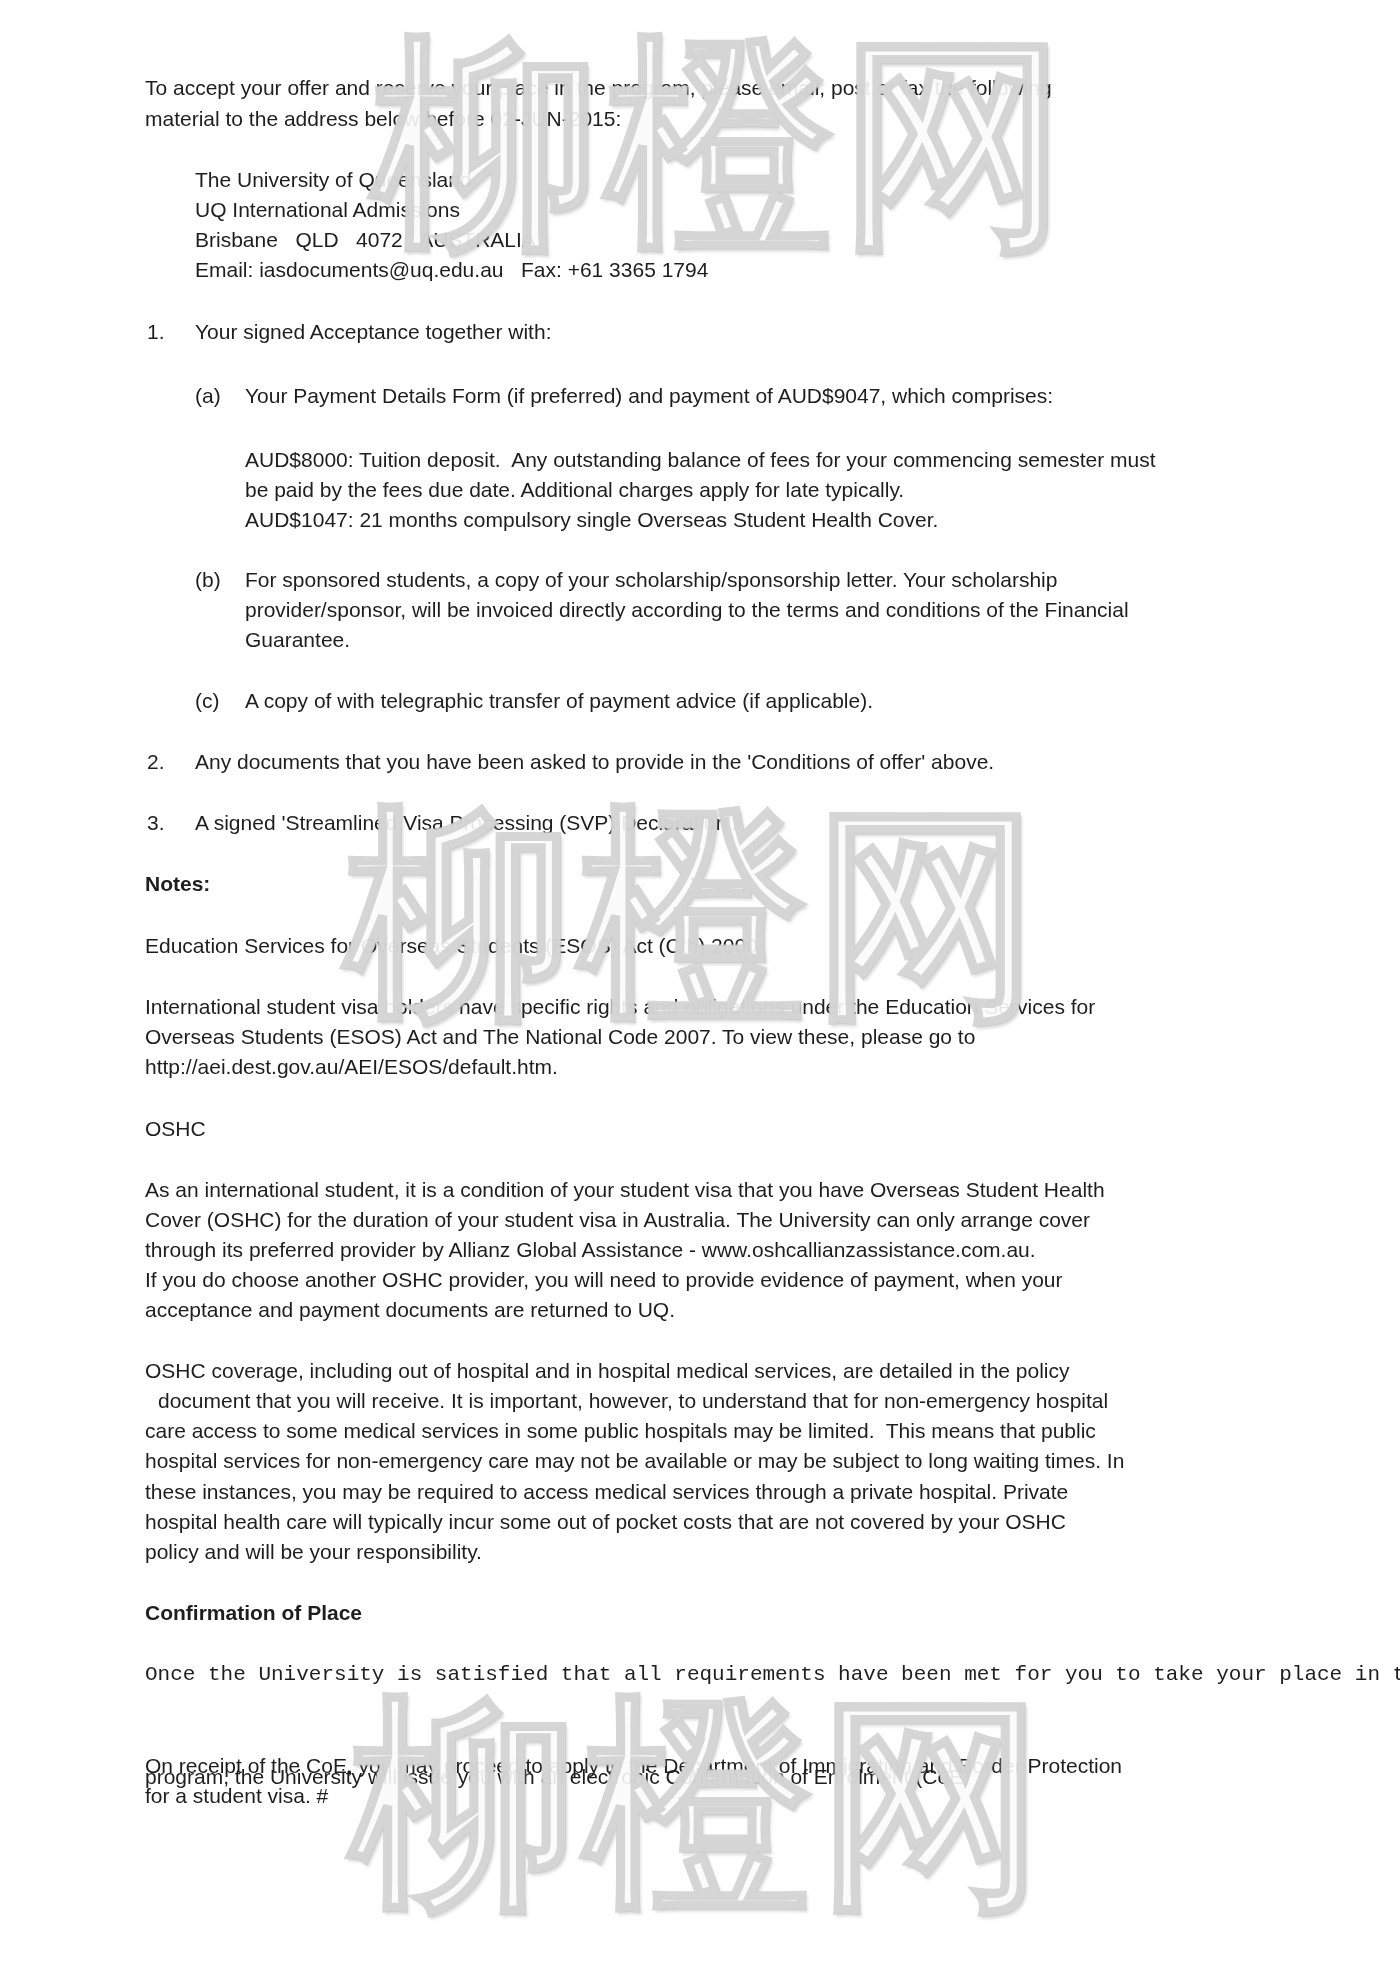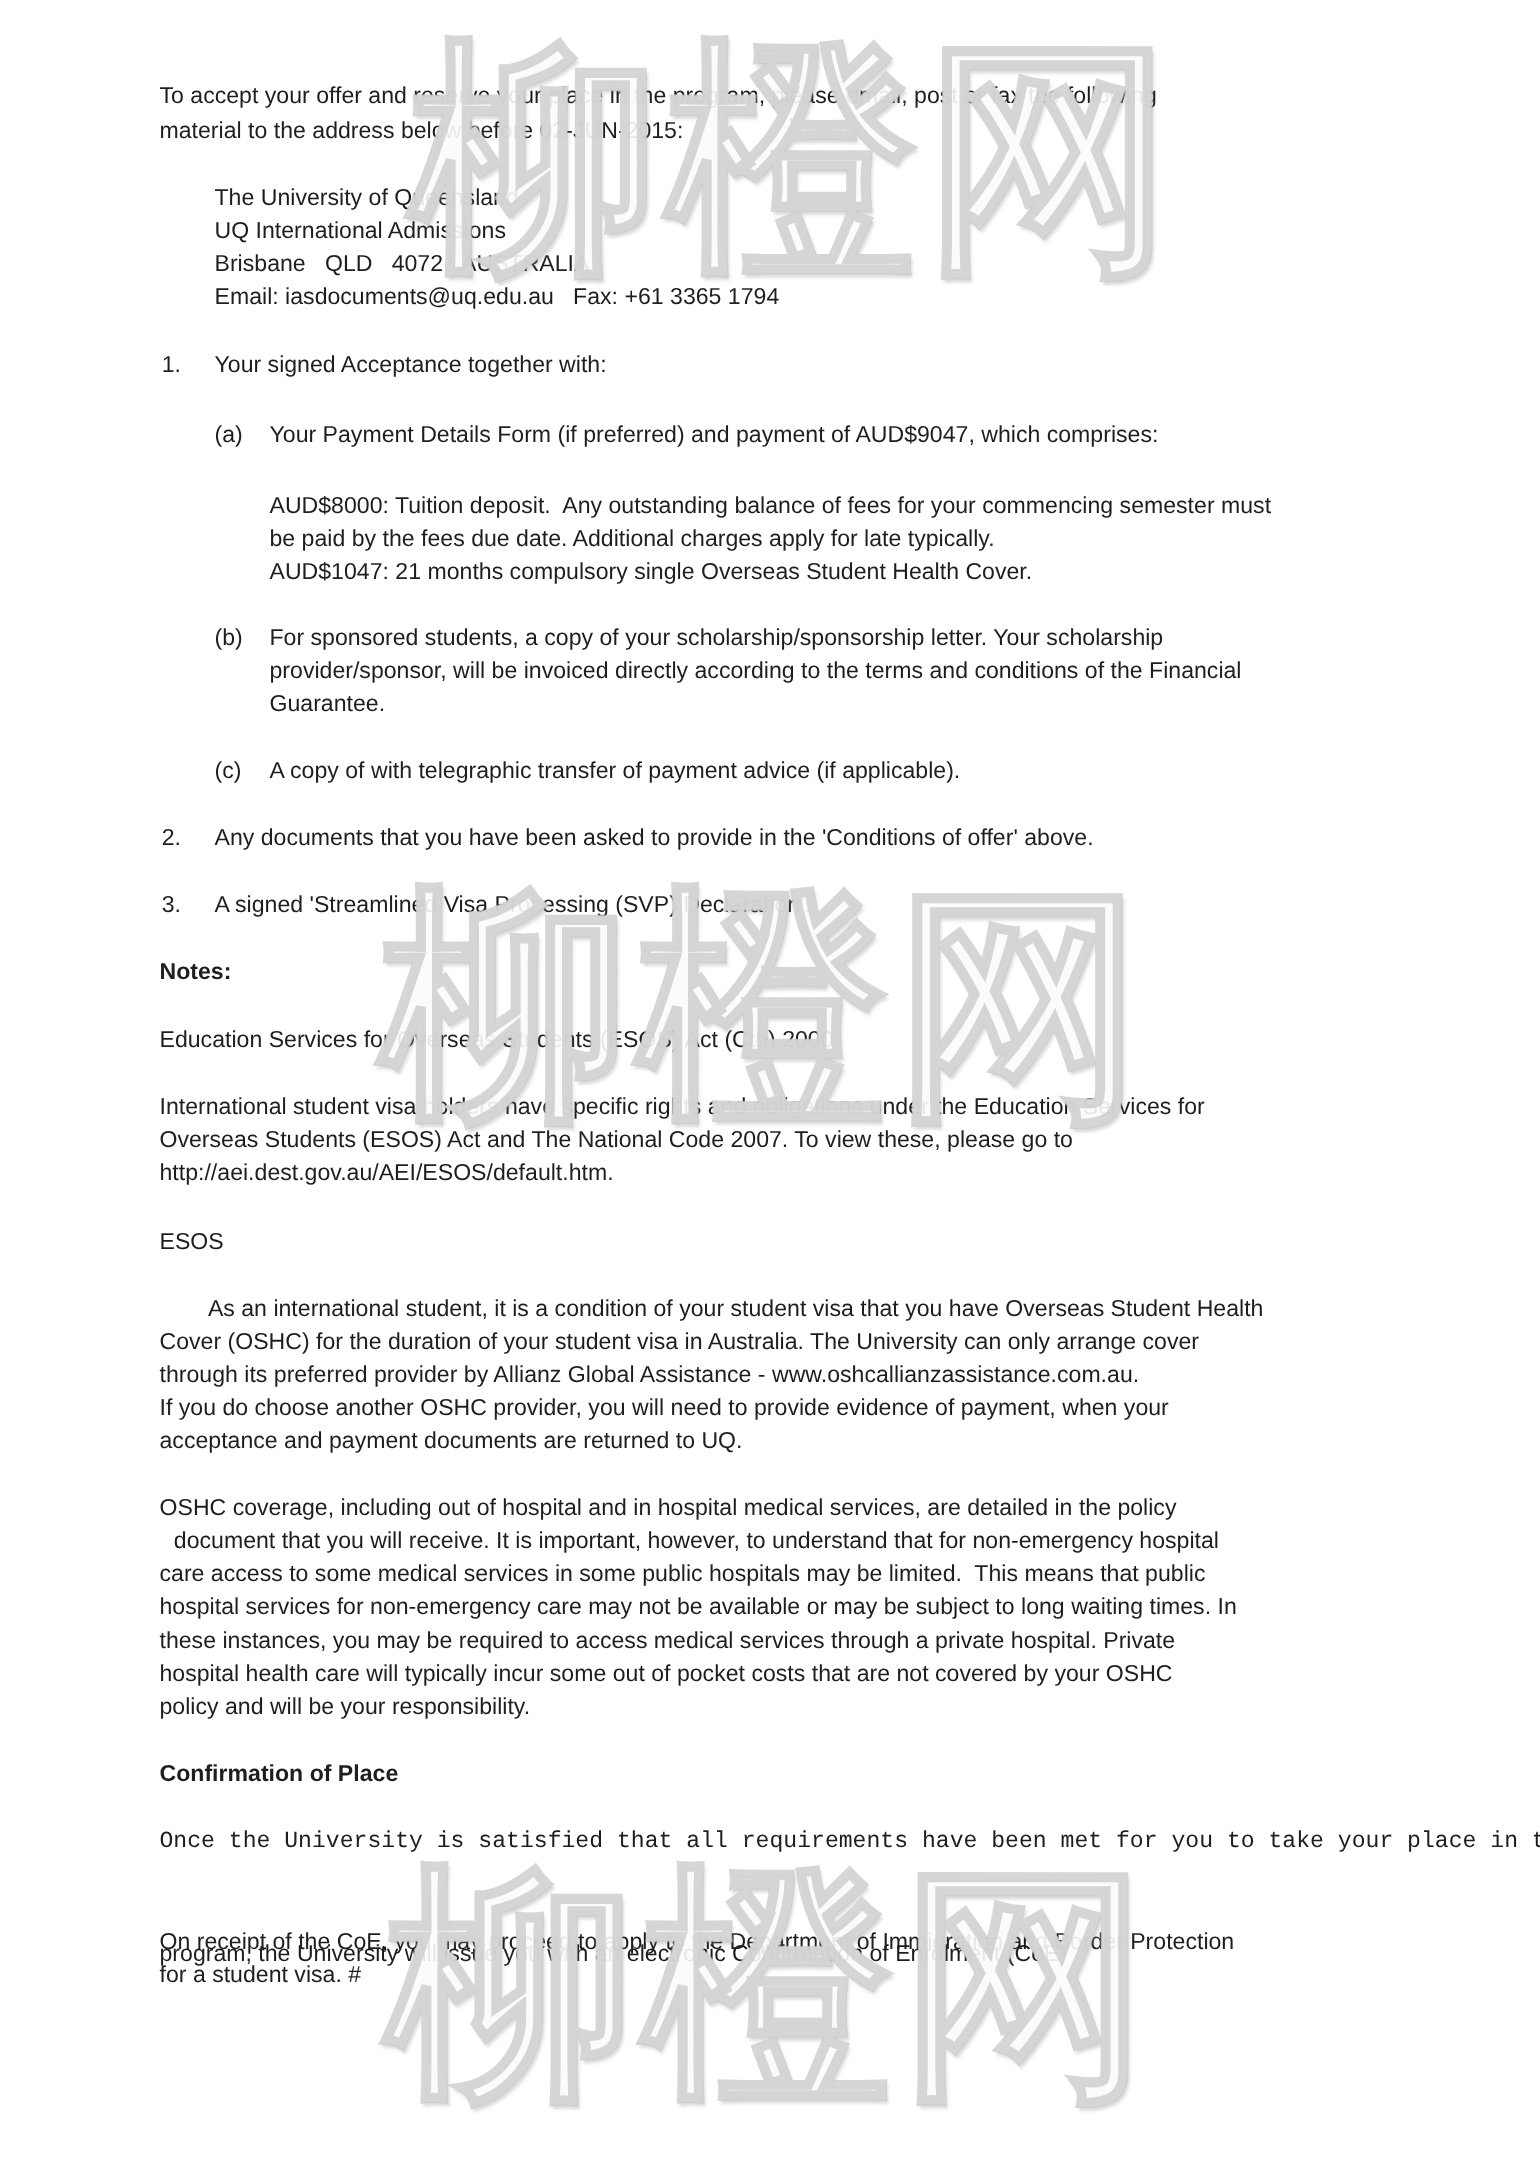--- a/index.html
+++ b/index.html
@@ -98,23 +98,23 @@
   </div>
 
   <div>
     <div class="line bold" style="left:145px; top:872px;">Notes:</div>
     <div class="line" style="left:145px; top:934px;">Education Services for Overseas Students (ESOS) Act (Cth) 2000</div>
 
     <div class="line" style="left:145px; top:995px;">International student visa holders have specific rights and obligations under the Education Services for</div>
     <div class="line" style="left:145px; top:1025px;">Overseas Students (ESOS) Act and The National Code 2007. To view these, please go to</div>
     <div class="line" style="left:145px; top:1055px;">http://aei.dest.gov.au/AEI/ESOS/default.htm.</div>
 
-    <div class="line" style="left:145px; top:1117px;">ESOS</div>
+    <div class="line" style="left:145px; top:1117px;">OSHC</div>
 
-    <div class="line" style="left:145px; top:1178px;margin-left:44px;">As an international student, it is a condition of your student visa that you have Overseas Student Health</div>
+    <div class="line" style="left:145px; top:1178px;">As an international student, it is a condition of your student visa that you have Overseas Student Health</div>
     <div class="line" style="left:145px; top:1208px;">Cover (OSHC) for the duration of your student visa in Australia. The University can only arrange cover</div>
     <div class="line" style="left:145px; top:1238px;">through its preferred provider by Allianz Global Assistance - www.oshcallianzassistance.com.au.</div>
     <div class="line" style="left:145px; top:1268px;">If you do choose another OSHC provider, you will need to provide evidence of payment, when your</div>
     <div class="line" style="left:145px; top:1298px;">acceptance and payment documents are returned to UQ.</div>
 
     <div class="line" style="left:145px; top:1359px;">OSHC coverage, including out of hospital and in hospital medical services, are detailed in the policy</div>
     <div class="line" style="left:158px; top:1389px;">document that you will receive. It is important, however, to understand that for non-emergency hospital</div>
     <div class="line" style="left:145px; top:1419px;">care access to some medical services in some public hospitals may be limited.  This means that public</div>
     <div class="line" style="left:145px; top:1449px;">hospital services for non-emergency care may not be available or may be subject to long waiting times. In</div>
     <div class="line" style="left:145px; top:1480px;">these instances, you may be required to access medical services through a private hospital. Private</div>

